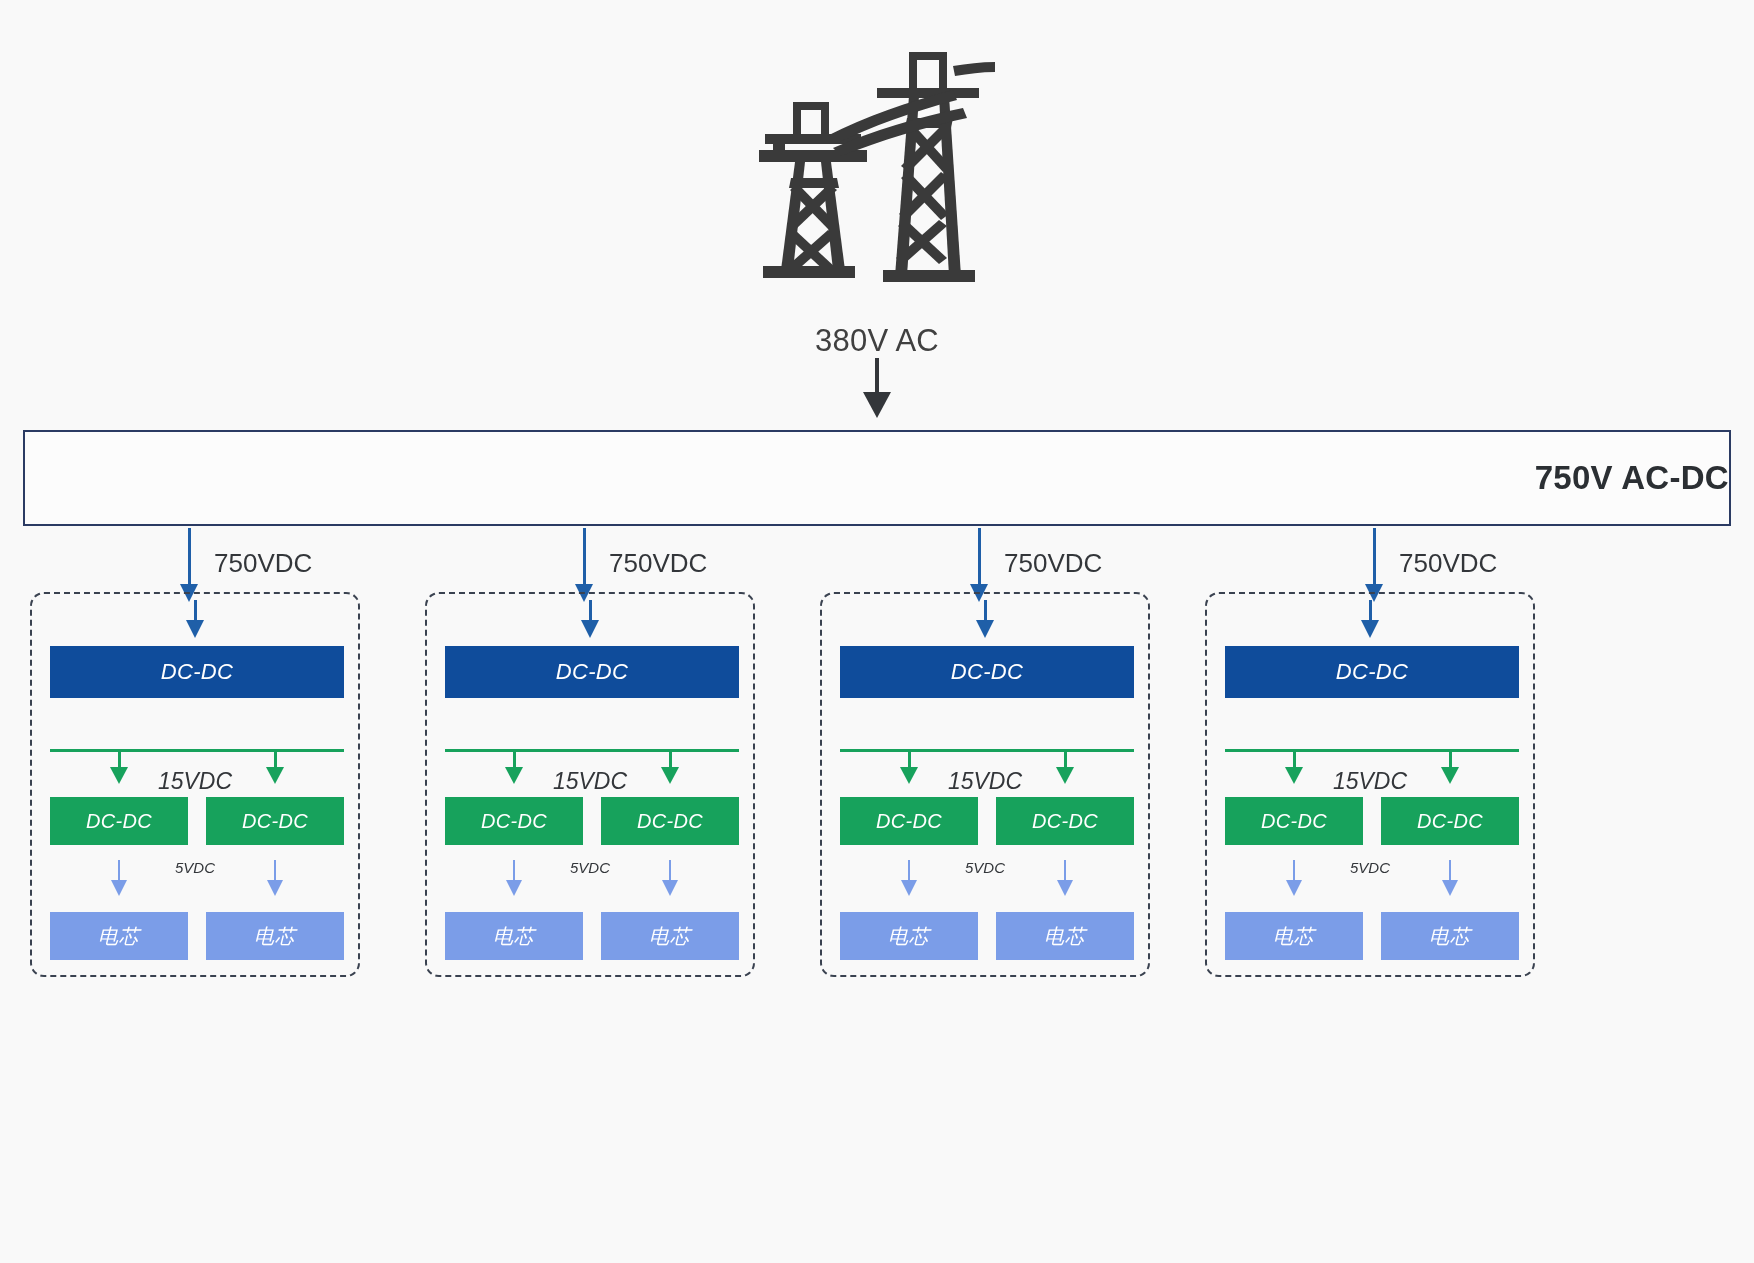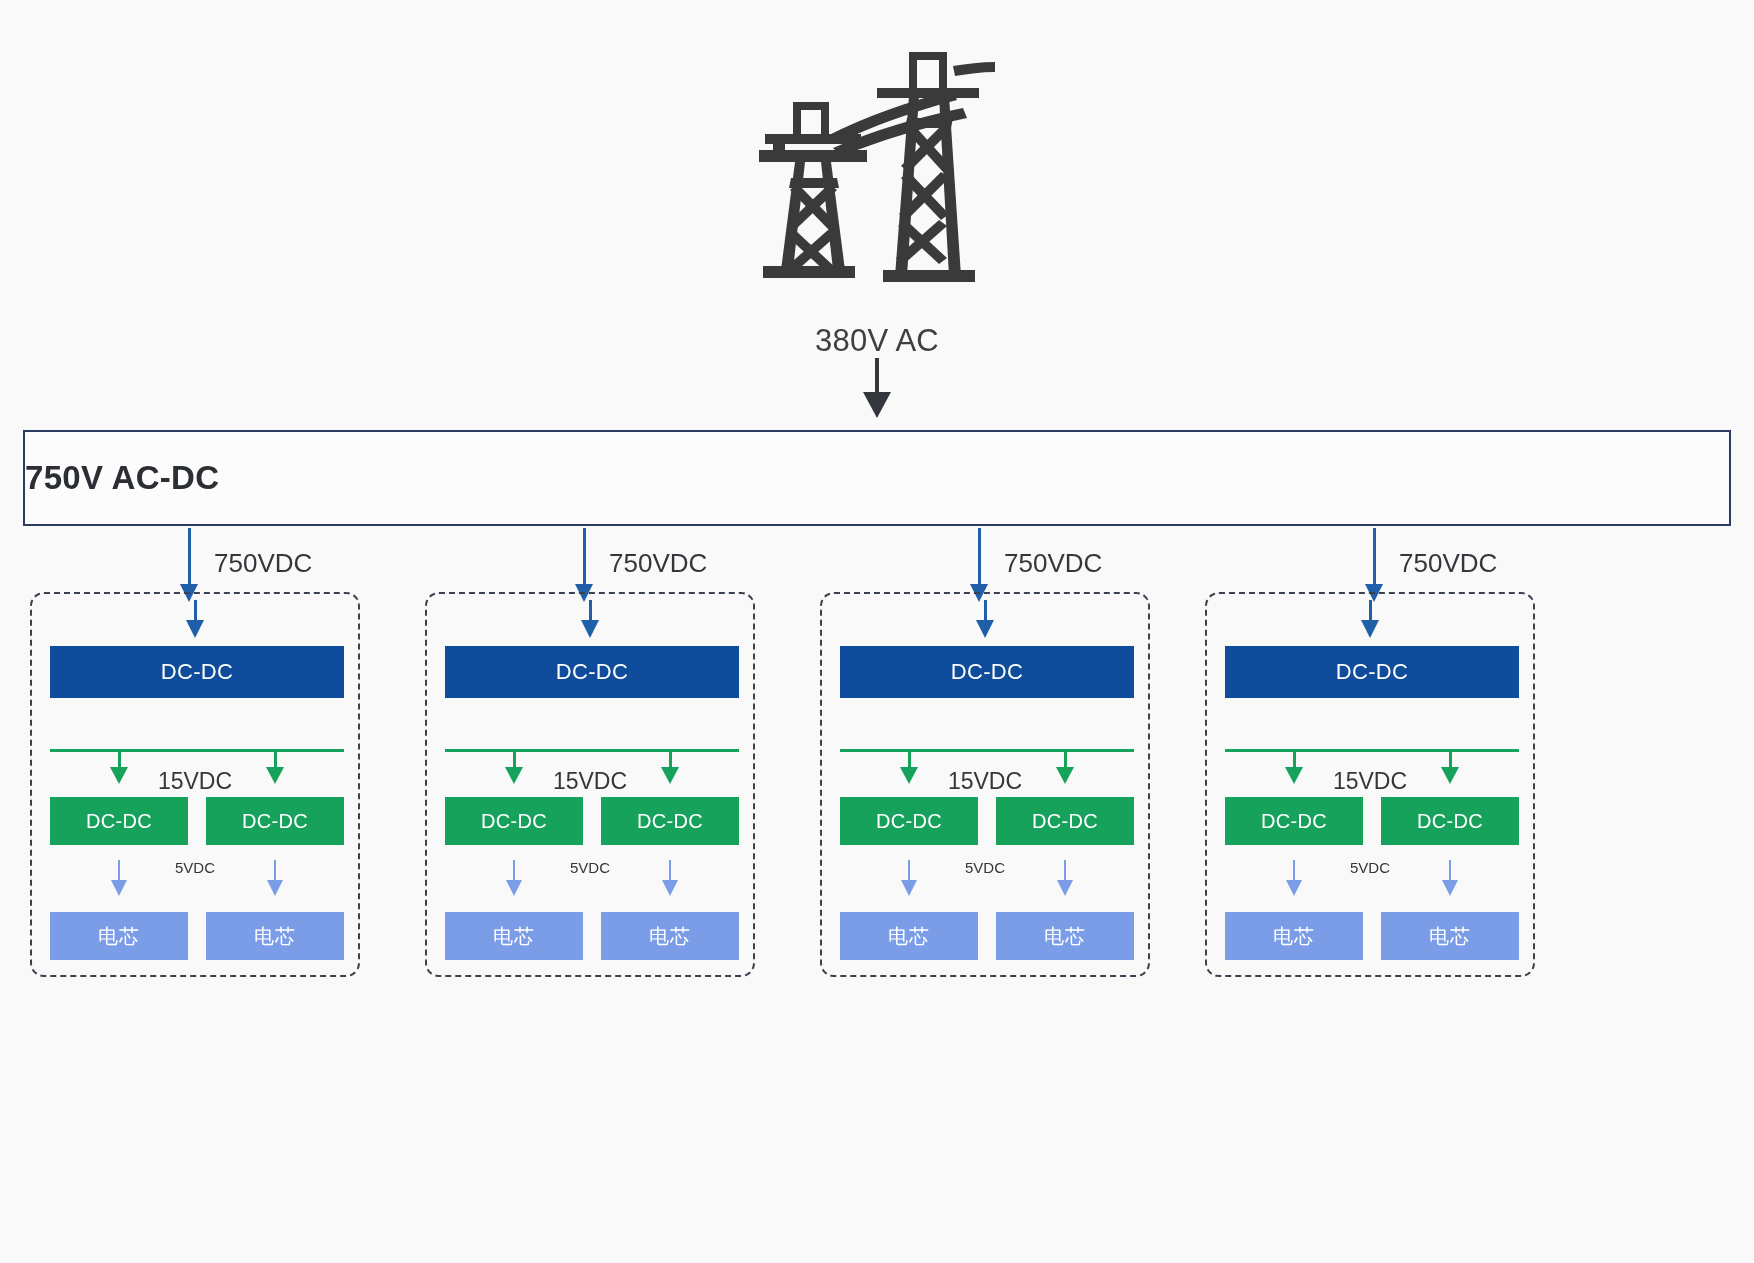--- a/index.html
+++ b/index.html
@@ -29,21 +29,21 @@
   .main-arrow{
     position:absolute;left:877px;top:358px;
     transform:translateX(-50%);
   }
 
   
   .acdc-box{
     position:absolute;left:23px;top:430px;
     width:1708px;height:96px;
     border:2px solid #2b3b63;background:#fcfcfc;
-    display:flex;align-items:center;justify-content:flex-start;
+    display:flex;align-items:center;justify-content:flex-end;
     box-sizing:border-box;
   }
   .acdc-box .t{font-size:33px;font-weight:bold;color:#2b2f33;letter-spacing:.3px;}
 
   
   .feeder{position:absolute;top:528px;height:86px;}
   .feeder .line{
     position:absolute;left:0;top:0;width:0;height:62px;
     border-left:3px solid #1f5fa8;
   }
@@ -57,20 +57,21 @@
     position:absolute;left:26px;top:20px;
     font-size:26px;color:#33363a;white-space:nowrap;
   }
 
   
   .group{
     position:absolute;top:592px;
     width:330px;height:385px;
     border:2.5px dashed #3a4250;border-radius:14px;
     box-sizing:border-box;
+    font-style:italic;
   }
 
   
   .grp-arrow{
     position:absolute;top:6px;left:50%;transform:translateX(-50%);
   }
   .grp-arrow .line{
     position:absolute;left:-1px;top:0;width:0;height:26px;
     border-left:3px solid #1f5fa8;
   }

